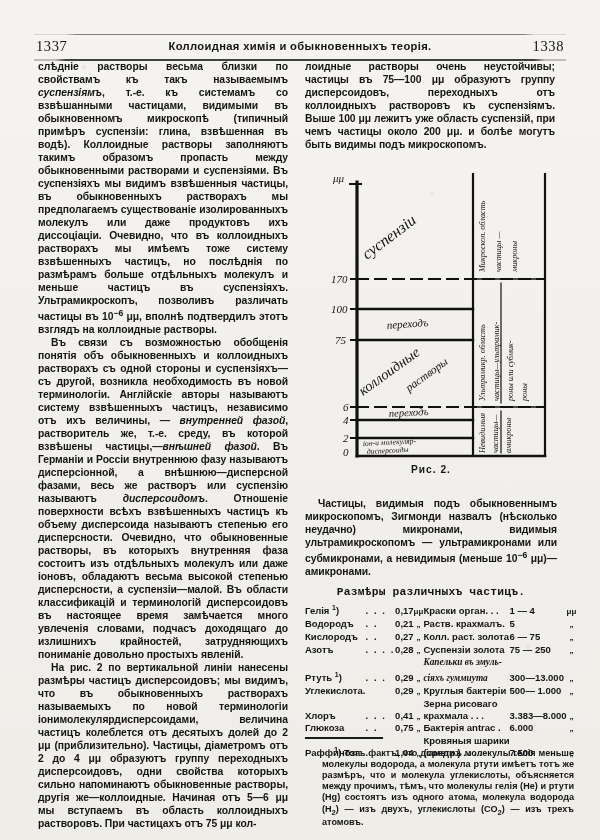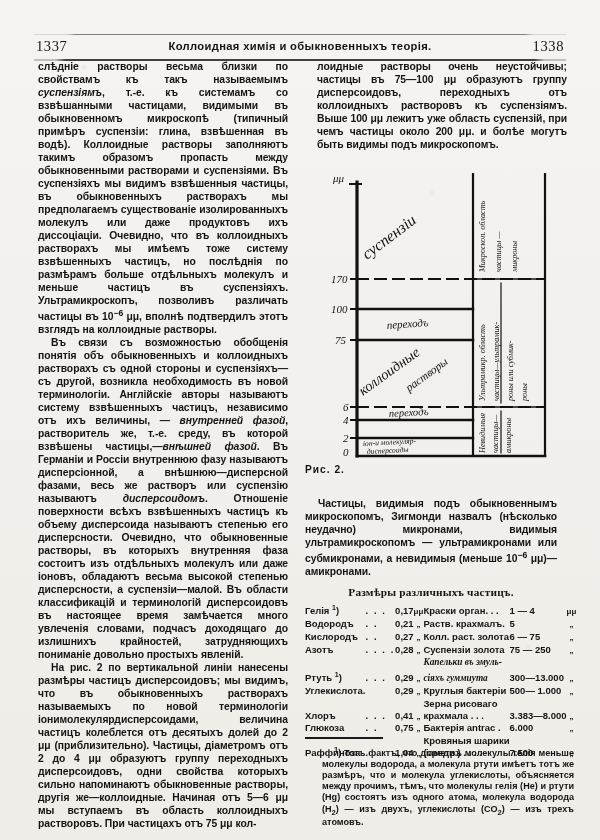--- a/index.html
+++ b/index.html
@@ -49,37 +49,37 @@
   
   .col{
     position:absolute;top:60px;width:250px;
     font-size:10.35px;line-height:13px;
     text-align:justify;text-justify:inter-word;
     font-family:"Liberation Sans",sans-serif;
     font-weight:600;
     letter-spacing:-0.05px;
   }
   .col-l{left:38px;}
-  .col-r{left:305px;margin-left:12px;}
+  .col-r{left:305px;}
   .col p{margin:0;text-indent:13px;}
   .col p.noind{text-indent:0;}
 
   
   .figwrap{position:absolute;left:305px;top:168px;width:252px;height:320px;}
   .fig{position:absolute;left:0;top:0;width:252px;height:296px;}
   .figcap{
-    position:absolute;left:0;top:296px;width:252px;text-align:left;
+    position:absolute;left:0;top:296px;width:252px;text-align:center;
     font-size:10.2px;font-family:"Liberation Sans",sans-serif;font-weight:600;
     letter-spacing:1px;
   }
 
   
   .tbl-title{
     position:absolute;left:305px;top:586px;width:252px;text-align:center;
-    font-size:11.3px;font-weight:700;font-family:Liberation Serif, serif;
+    font-size:11.3px;font-weight:700;font-family:Liberation Mono, monospace;
     letter-spacing:.2px;
   }
   .tbl{
     position:absolute;left:305px;top:602px;width:256px;
     font-family:"Liberation Sans",sans-serif;
     font-size:9.5px;font-weight:600;
     line-height:11.9px;
   }
   .tbl table{border-collapse:collapse;width:256px;}
   .tbl td{padding:0;vertical-align:baseline;white-space:nowrap;}

